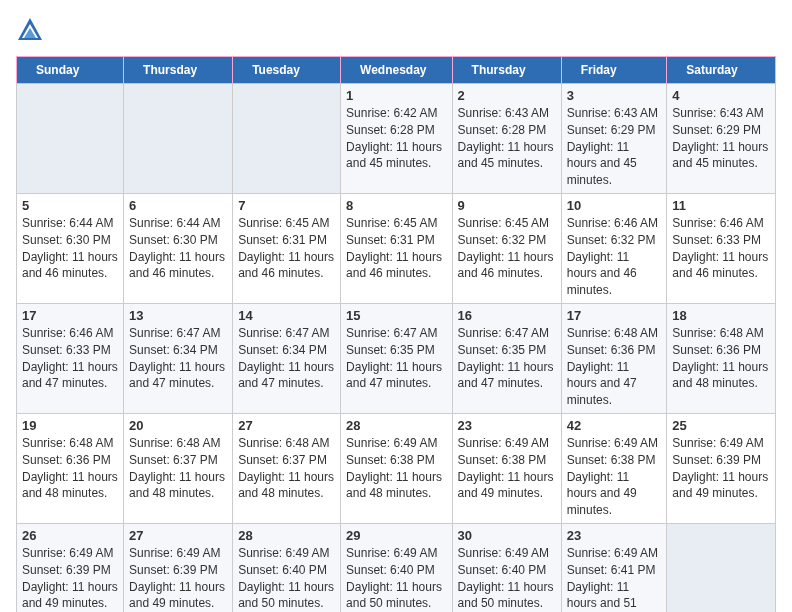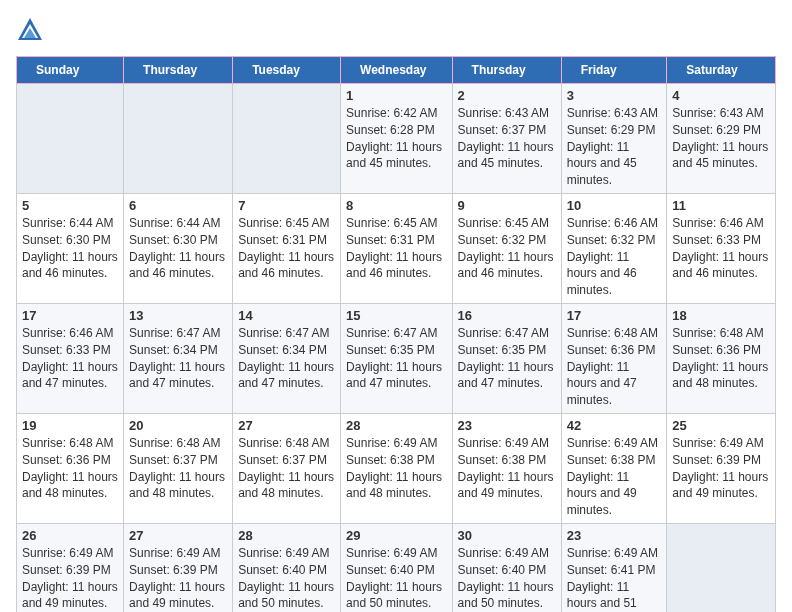--- a/index.html
+++ b/index.html
@@ -136,21 +136,21 @@
         <td class="empty-cell"></td>
         <td>
           <span class="day-num">1</span>
           <div class="day-info">Sunrise: 6:42 AM
 Sunset: 6:28 PM
 Daylight: 11 hours and 45 minutes.</div>
         </td>
         <td>
           <span class="day-num">2</span>
           <div class="day-info">Sunrise: 6:43 AM
-Sunset: 6:37 PM
+Sunset: 6:28 PM
 Daylight: 11 hours and 45 minutes.</div>
         </td>
         <td>
           <span class="day-num">3</span>
           <div class="day-info">Sunrise: 6:43 AM
 Sunset: 6:29 PM
 Daylight: 11 hours and 45 minutes.</div>
         </td>
         <td>
           <span class="day-num">4</span>

